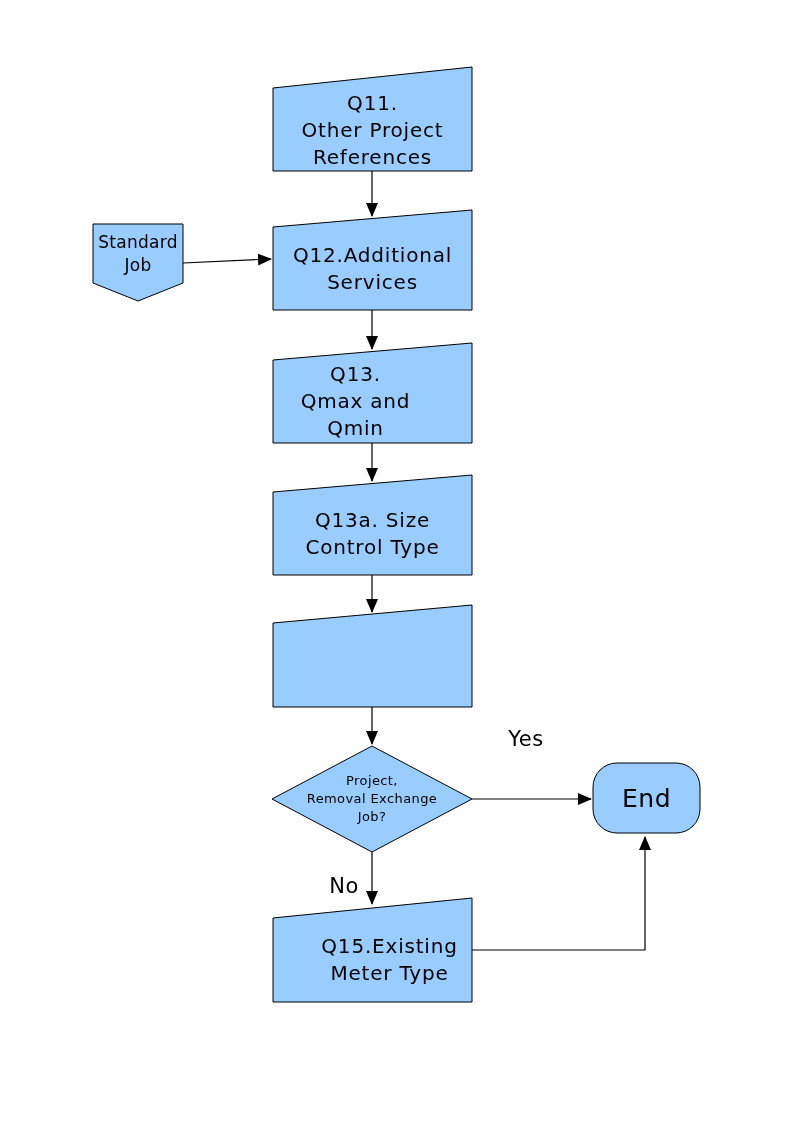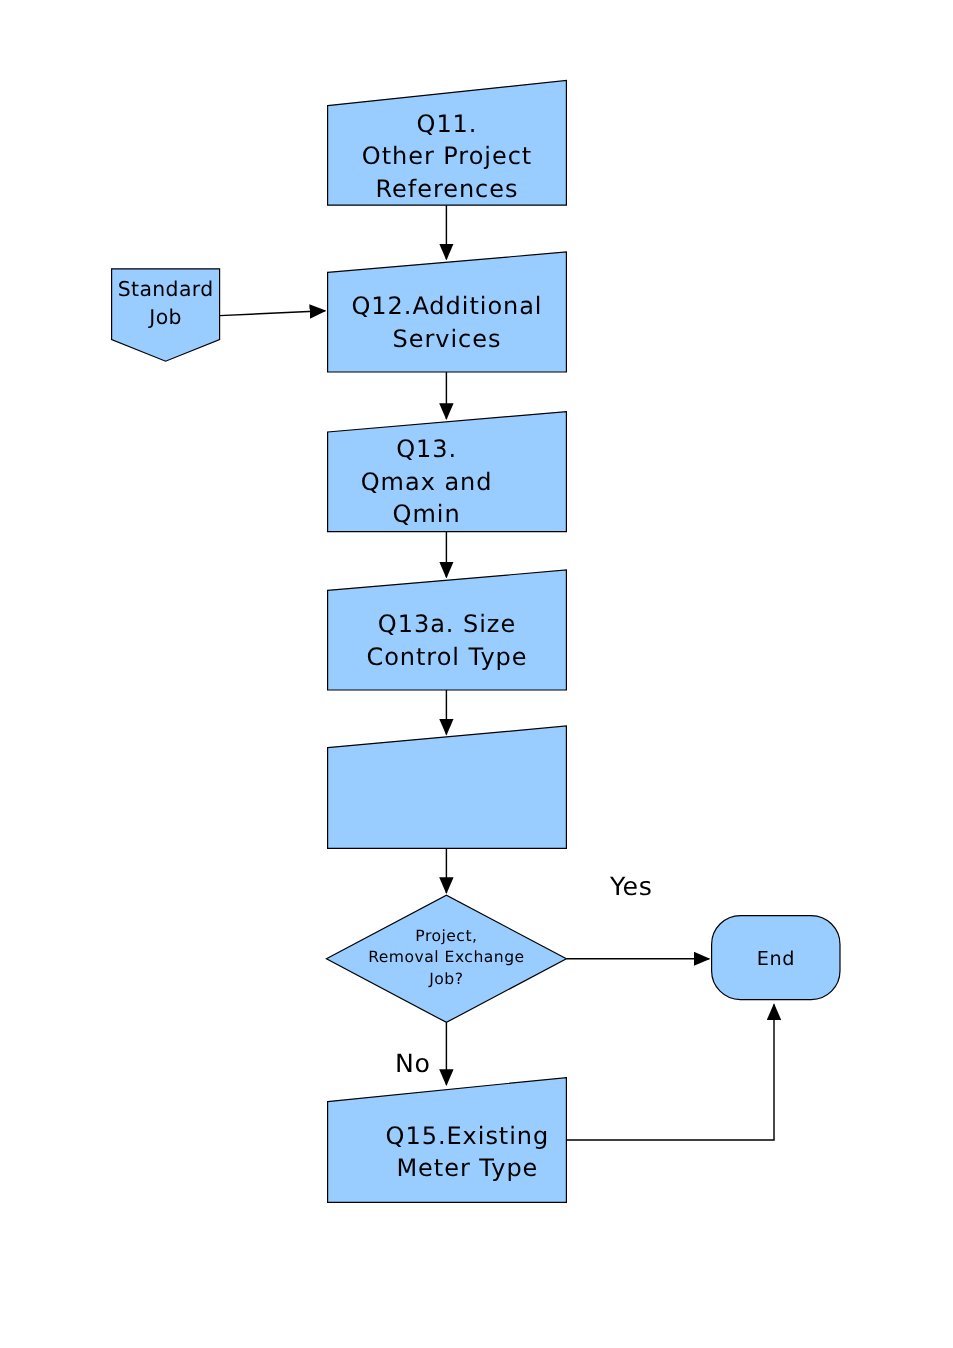--- a/index.html
+++ b/index.html
@@ -55,21 +55,21 @@
     line-height: 23px;
     letter-spacing: 0.3px;
     text-align: center;
   }
   .decision-label {
     font-size: 13px;
     line-height: 18px;
     letter-spacing: 0.4px;
   }
   .terminator-label {
-    font-size: 16px;
+    font-size: 25px;
     letter-spacing: 0.5px;
   }
   .edge-label {
     font-size: 21px;
     letter-spacing: 0.5px;
   }
 </style>
 </head>
 <body>
 

